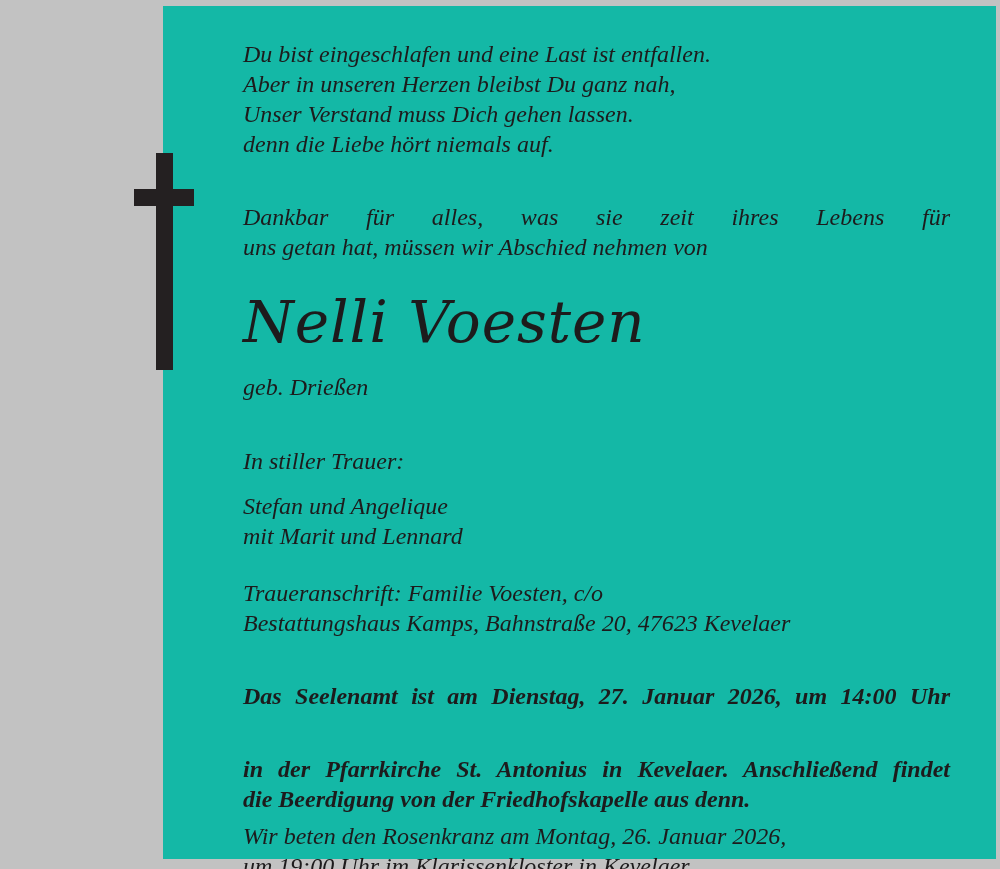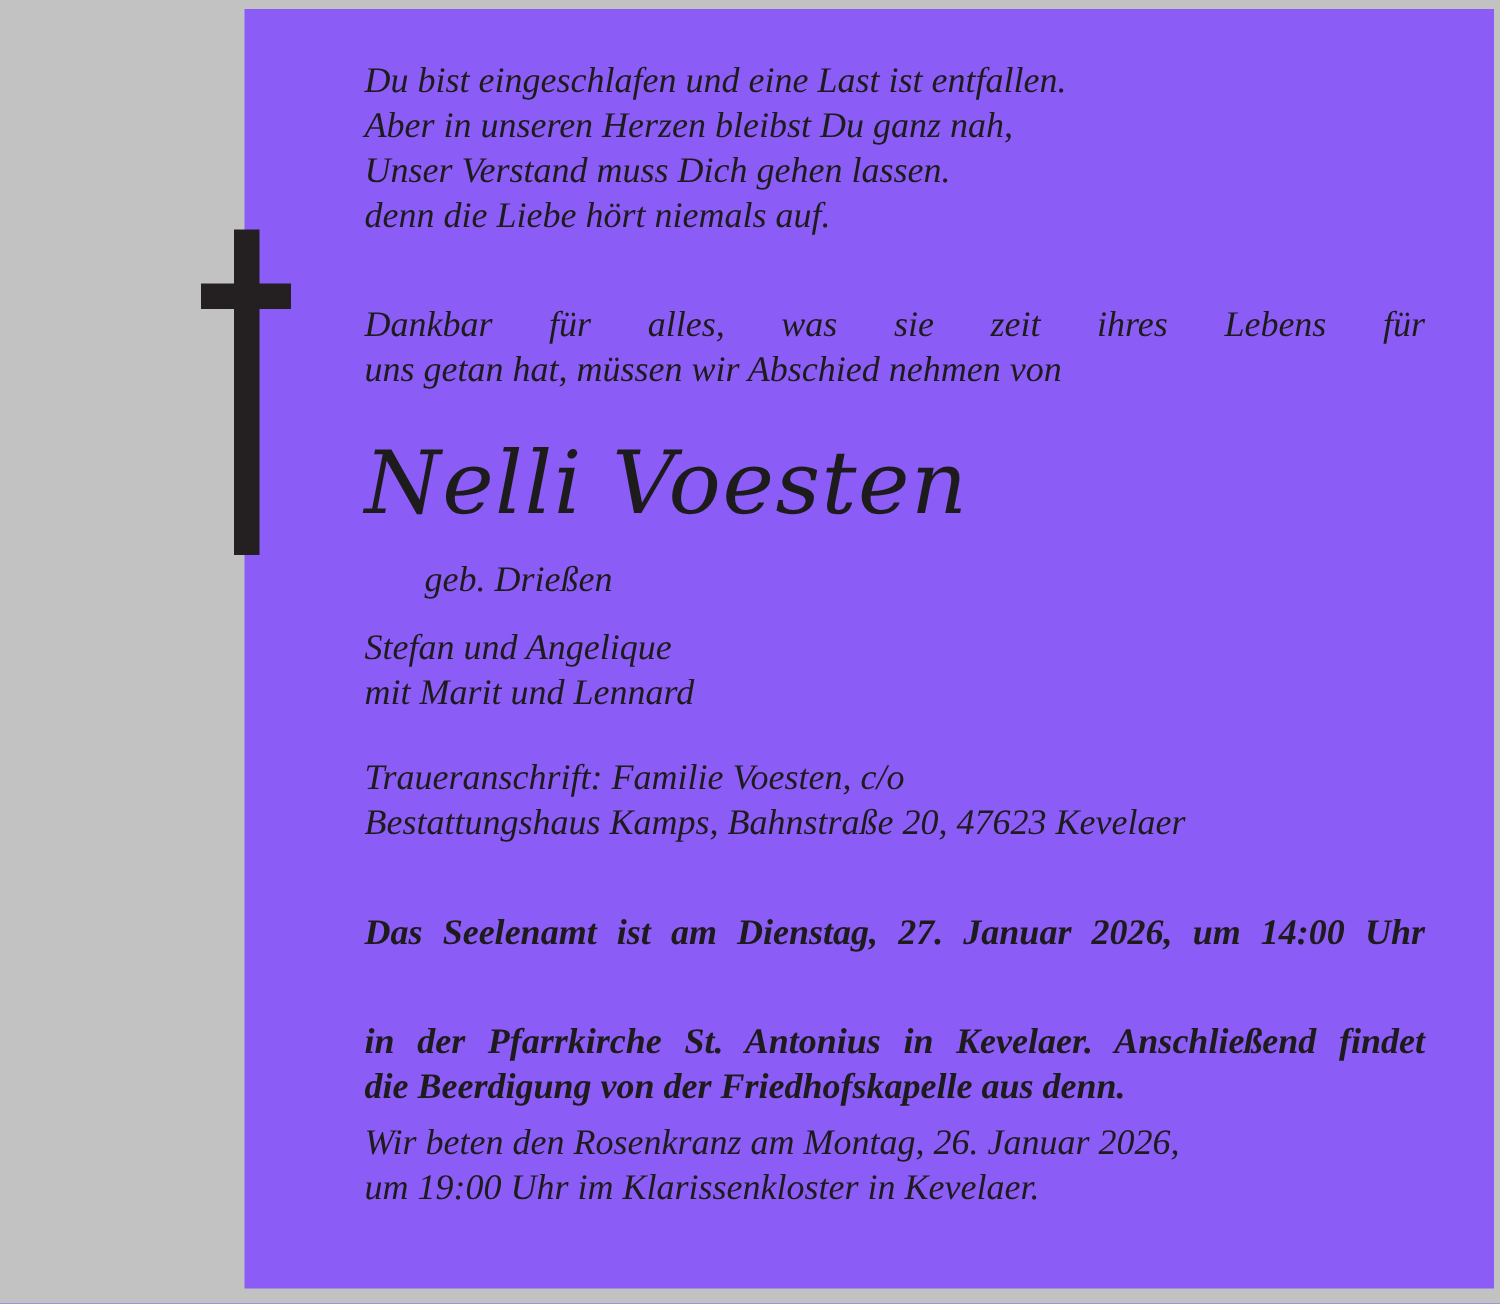--- a/index.html
+++ b/index.html
@@ -13,21 +13,21 @@
     background: #c2c2c2;
     font-family: "Liberation Serif", serif;
     overflow: hidden;
   }
   .panel {
     position: absolute;
     left: 163px;
     top: 6px;
     width: 833px;
     height: 853px;
-    background: #8b5cf6;
+    background: #14b8a6;
   }
   .content {
     position: absolute;
     left: 80px;
     top: 33px;
     width: 707px;
     color: #1d1b1c;
     font-style: italic;
     font-size: 24px;
     line-height: 30px;
@@ -44,21 +44,21 @@
   .name-block {
     margin-top: 24px;
     font-family: "DejaVu Serif", serif;
     font-style: italic;
     font-weight: normal;
     font-size: 58px;
     line-height: 72px;
     letter-spacing: 1px;
     white-space: nowrap;
   }
-  .maiden-block { margin-top: 14px; margin-left: 40px; }
+  .maiden-block { margin-top: 14px; }
   .dates-block {
     margin-top: 13px;
     display: flex;
     column-gap: 60px;
   }
   .mourning-heading-block { margin-top: 44px; }
   .mourners-block { margin-top: 15px; }
   .address-block { margin-top: 27px; font-style: italic; }
   .service-block { margin-top: 10px; font-weight: bold; }
   .rosary-block { margin-top: 7px; }
@@ -102,20 +102,21 @@
     <div class="intro-block">
       <div class="line stretch">Dankbar für alles, was sie zeit ihres Lebens für</div>
       <div class="line">uns getan hat, müssen wir Abschied nehmen von</div>
     </div>
 
     <div class="name-block">Nelli Voesten</div>
 
     <div class="maiden-block">geb. Drießen</div>
 
 
+    <div class="mourning-heading-block line">In stiller Trauer:</div>
 
     <div class="mourners-block">
       <div class="line">Stefan und Angelique</div>
       <div class="line">mit Marit und Lennard</div>
     </div>
 
     <div class="address-block">
       <div class="line">Traueranschrift: Familie Voesten, c/o</div>
       <div class="line">Bestattungshaus Kamps, Bahnstraße 20, 47623 Kevelaer</div>
     </div>

